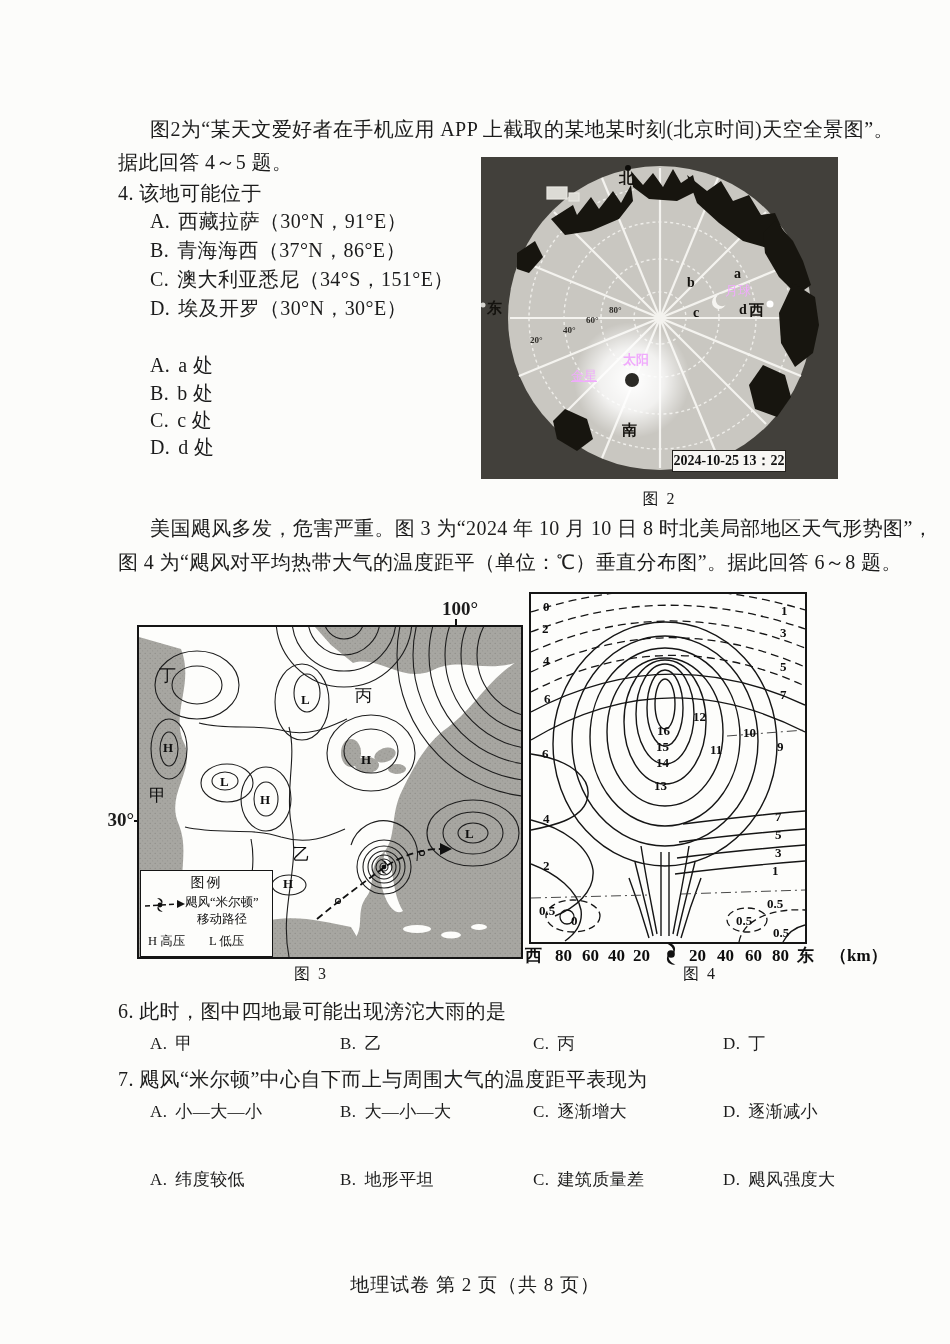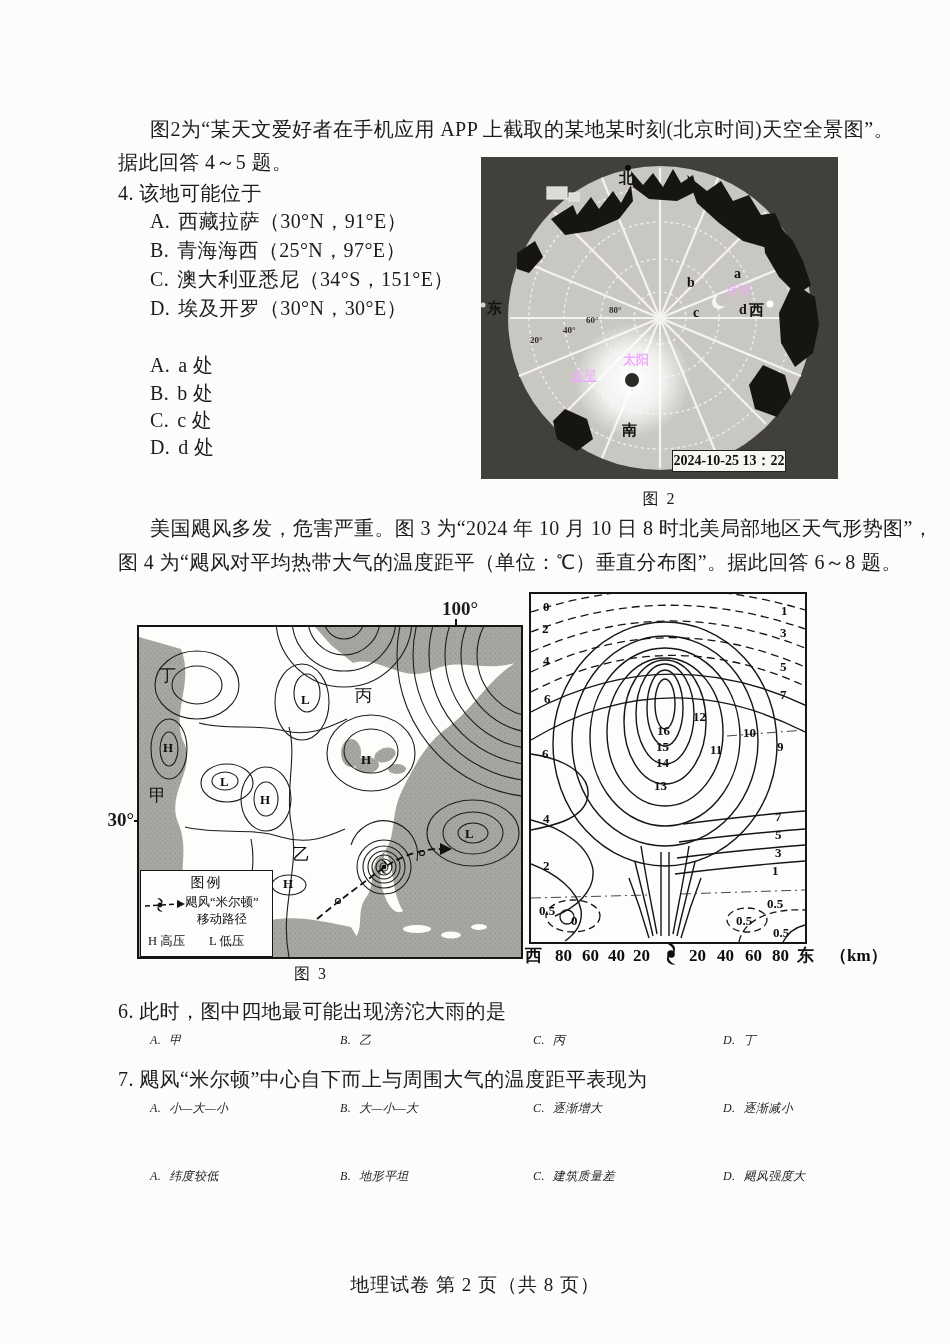--- a/index.html
+++ b/index.html
@@ -8,21 +8,21 @@
   .tline{position:absolute;font-size:20px;white-space:nowrap;letter-spacing:.4px;font-family:Liberation Serif, serif;}
   .caption{position:absolute;font-size:16px;text-align:center;letter-spacing:2px;}
   
   .vopts{position:absolute;}
   .vopts .opt{position:absolute;left:0;font-size:20px;white-space:nowrap;letter-spacing:.4px;}
   .vopts.p29 .opt:nth-child(1){top:0}.vopts.p29 .opt:nth-child(2){top:29px}
   .vopts.p29 .opt:nth-child(3){top:58px}.vopts.p29 .opt:nth-child(4){top:87px}
   .vopts.p28 .opt:nth-child(1){top:0}.vopts.p28 .opt:nth-child(2){top:28px}
   .vopts.p28 .opt:nth-child(3){top:55px}.vopts.p28 .opt:nth-child(4){top:82px}
   .hopts{position:absolute;height:26px;}
-  .hopts .opt{position:absolute;top:0;font-size:12px;white-space:nowrap;letter-spacing:.4px;font-style:italic;}
+  .hopts .opt{position:absolute;top:0;font-size:17px;white-space:nowrap;letter-spacing:.4px;}
   .hopts .opt:nth-child(1){left:0}.hopts .opt:nth-child(2){left:190px}
   .hopts .opt:nth-child(3){left:383px}.hopts .opt:nth-child(4){left:573px}
   .optl{margin-right:8px;}
   
   .fig2{position:absolute;left:481px;top:157px;width:357px;height:322px;background:#45433e;}
   .fig2 svg{position:absolute;left:0;top:0;}
   .flabel{position:absolute;line-height:1;white-space:nowrap;}
   .fl-dir{font-size:15px;font-weight:bold;color:#14120e;}
   .fl-pt{font-size:14px;font-weight:bold;color:#14120e;}
   .fl-cel{font-size:13px;color:#f0abfc;}
@@ -64,21 +64,21 @@
 
   <div class="tline" style="left:150px;top:116px">图2为“某天文爱好者在手机应用 APP 上截取的某地某时刻(北京时间)天空全景图”。</div>
   <div class="tline" style="left:118px;top:149px">据此回答 4～5 题。</div>
 
   <div class="tline" style="left:118px;top:180px">
     <span>4.</span>
     <span>该地可能位于</span>
   </div>
   <div class="vopts p29" style="left:150px;top:208px">
       <div class="opt"><span class="optl">A.</span><span>西藏拉萨（30°N，91°E）</span></div>
-      <div class="opt"><span class="optl">B.</span><span>青海海西（25°N，97°E）</span></div>
+      <div class="opt"><span class="optl">B.</span><span>青海海西（37°N，86°E）</span></div>
       <div class="opt"><span class="optl">C.</span><span>澳大利亚悉尼（34°S，151°E）</span></div>
       <div class="opt"><span class="optl">D.</span><span>埃及开罗（30°N，30°E）</span></div>
     </div>
 
   <div class="vopts p28" style="left:150px;top:352px">
       <div class="opt"><span class="optl">A.</span><span>a 处</span></div>
       <div class="opt"><span class="optl">B.</span><span>b 处</span></div>
       <div class="opt"><span class="optl">C.</span><span>c 处</span></div>
       <div class="opt"><span class="optl">D.</span><span>d 处</span></div>
     </div>
@@ -378,20 +378,21 @@
       <span class="flabel" style="left: 268px; top: 3px;">东</span>
       <span class="flabel" style="left: 301px; top: 3px;">（km）</span>
     </div>
   <svg class="hur-axis" width="22" height="26" viewBox="-11 -13 22 26">
     <g transform="scale(1.6)">
       <circle r="2.4" fill="#111"></circle>
       <path d="M2.1,-1 C3.6,-4.4 1.2,-7.2 -2.8,-6.6 C.2,-5.4 1.8,-3.2 1.4,-1.2 Z" fill="#111"></path>
       <path d="M-2.1,1 C-3.6,4.4 -1.2,7.2 2.8,6.6 C-.2,5.4 -1.8,3.2 -1.4,1.2 Z" fill="#111"></path>
     </g>
   </svg>
+  <div class="caption" style="left:529px;top:964px;width:342px">图 4</div>
 
   <div class="tline" style="left:118px;top:998px">
     <span>6.</span>
     <span>此时，图中四地最可能出现滂沱大雨的是</span>
   </div>
   <div class="hopts" style="left:150px;top:1032px">
       <div class="opt"><span class="optl">A.</span><span>甲</span></div>
       <div class="opt"><span class="optl">B.</span><span>乙</span></div>
       <div class="opt"><span class="optl">C.</span><span>丙</span></div>
       <div class="opt"><span class="optl">D.</span><span>丁</span></div>

